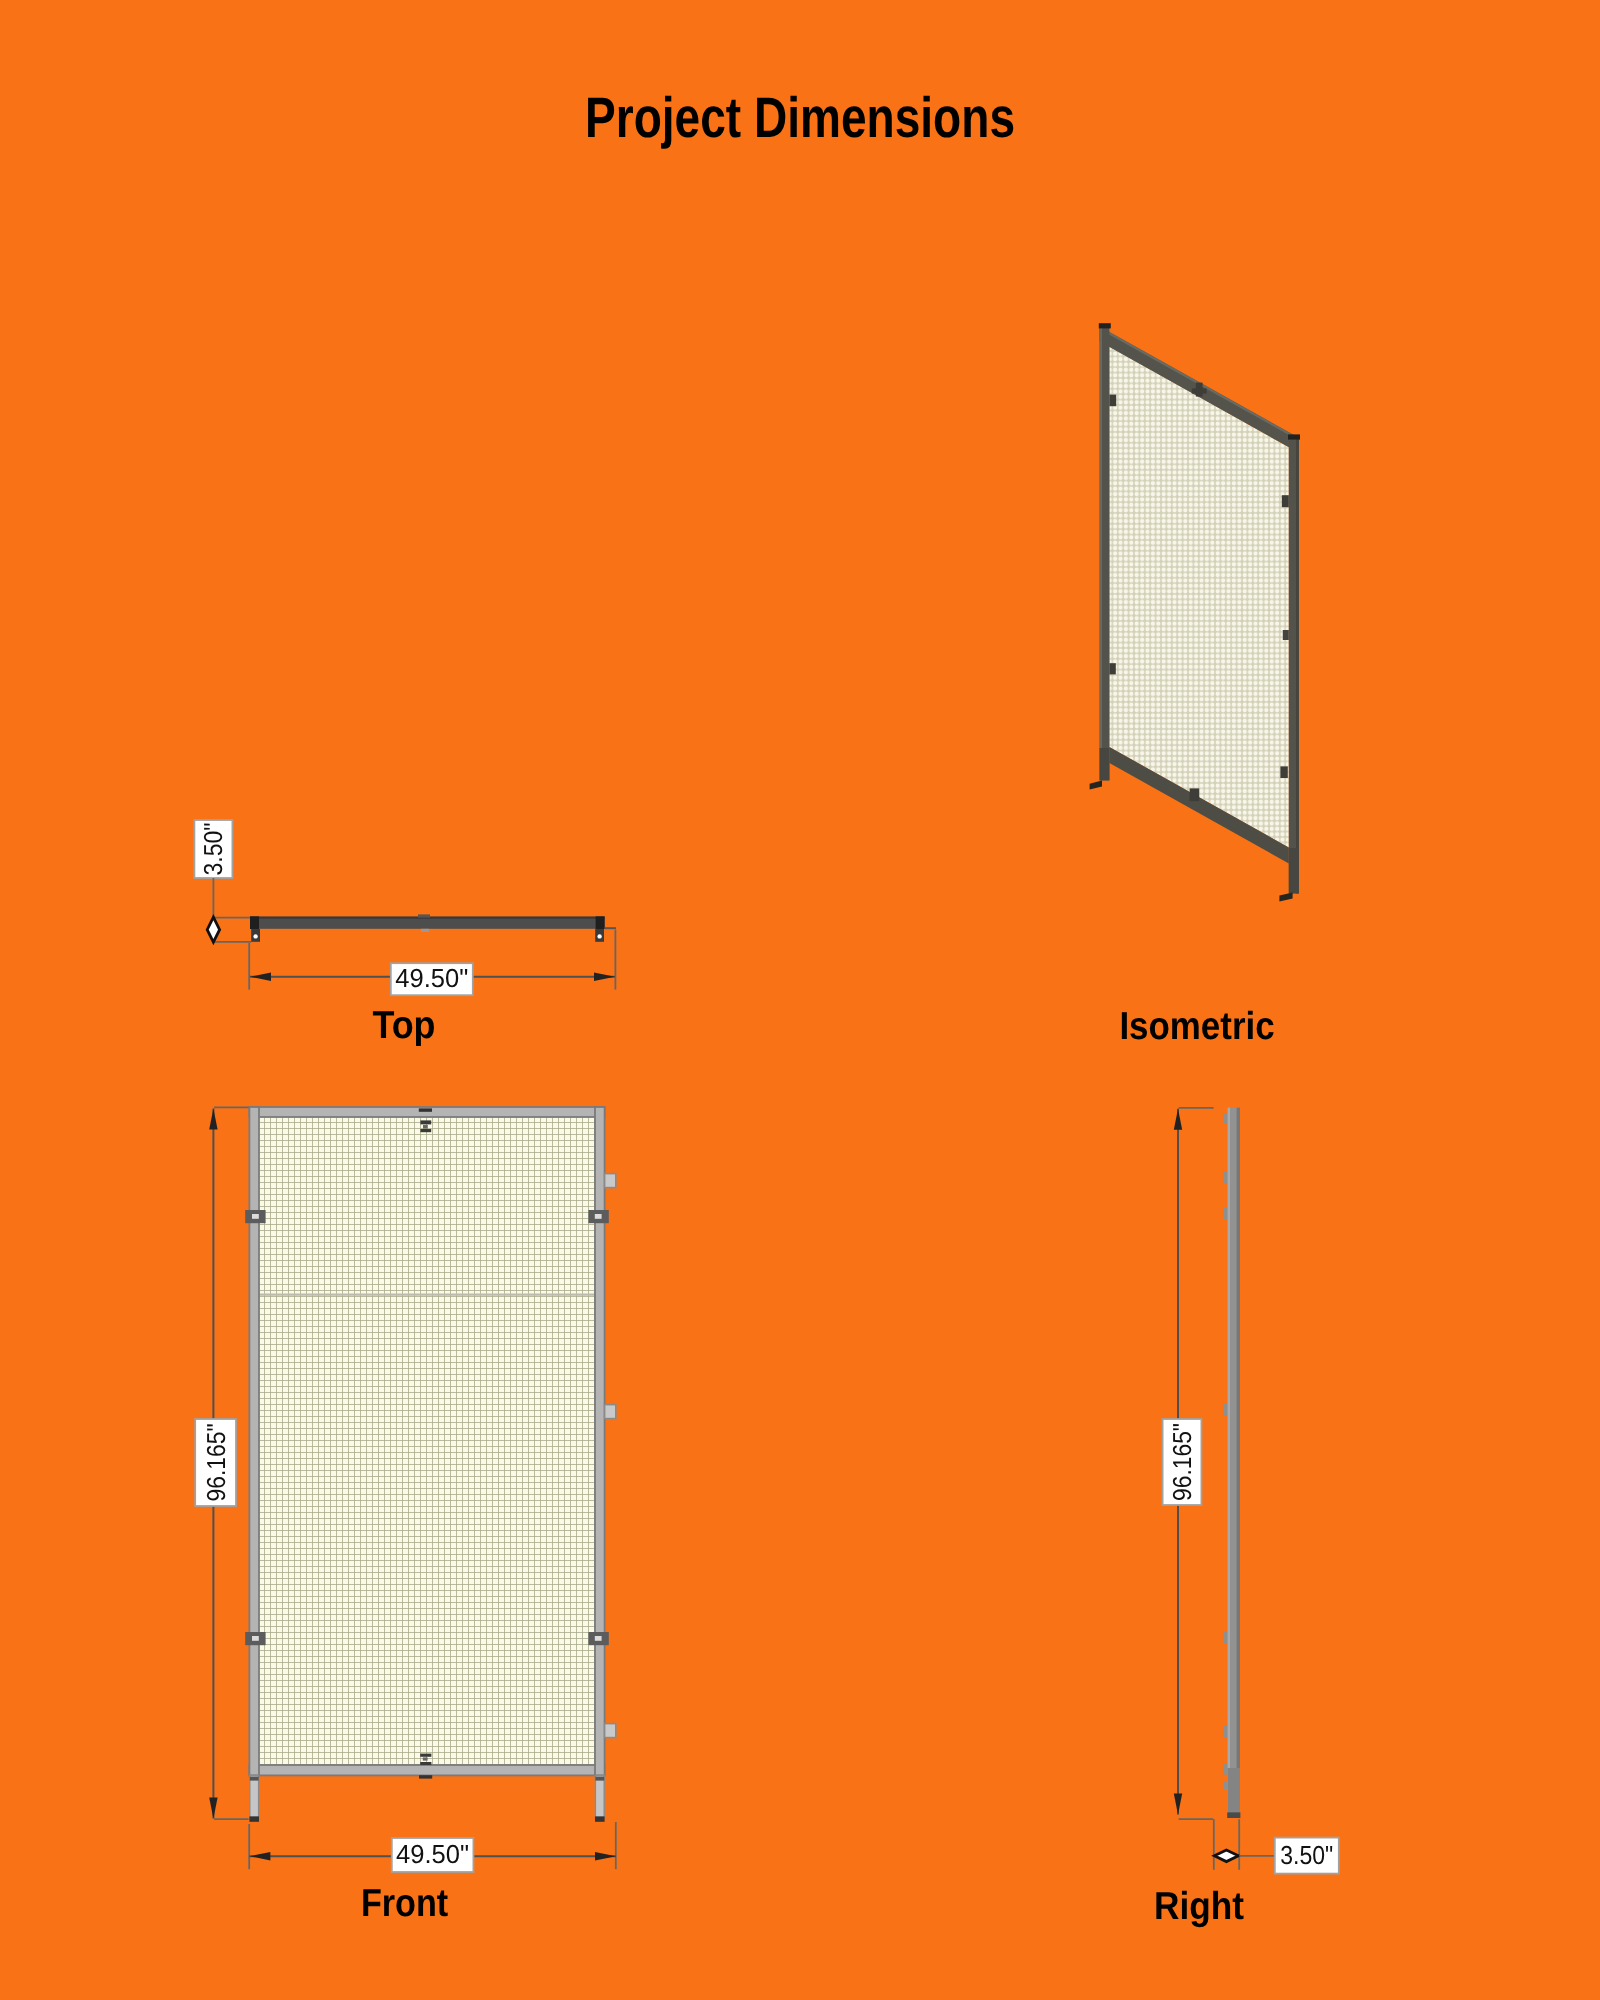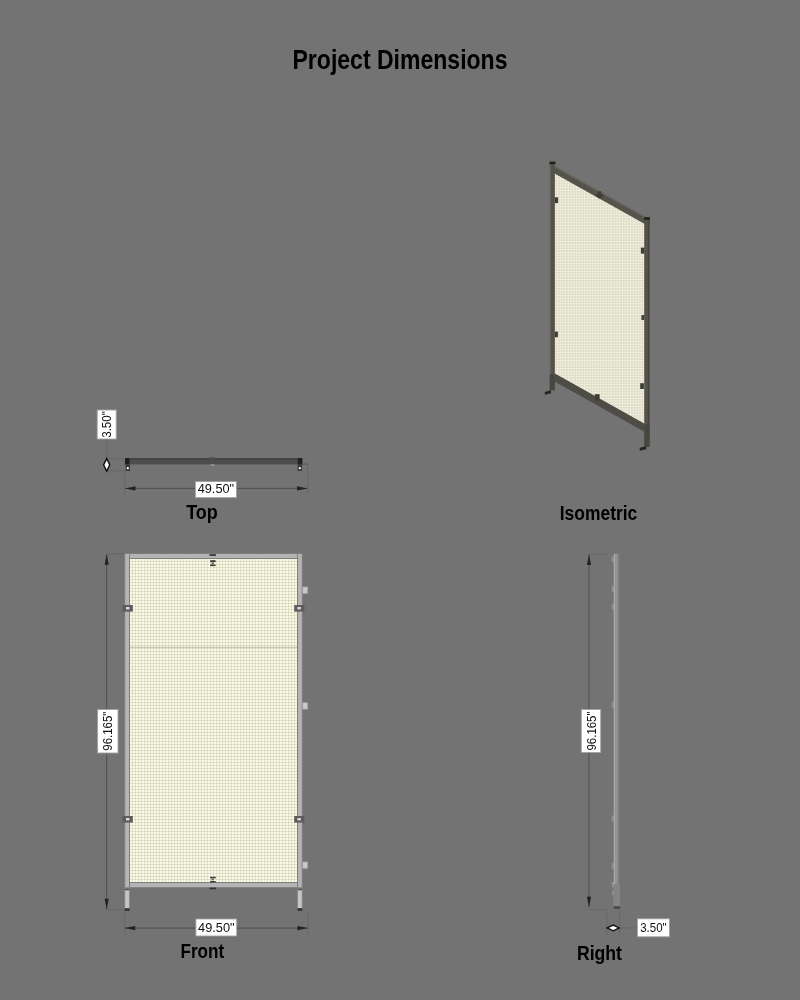--- a/index.html
+++ b/index.html
@@ -1,16 +1,16 @@
 <!DOCTYPE html>
 <html><head>
 <meta charset="utf-8">
 <style>
   html,body{margin:0;padding:0;background:#ffffff;}
-  #page{position:relative;width:800px;height:1000px;background:#737373;overflow:hidden;}
+  #page{position:relative;width:800px;height:1000px;background:#f97316;overflow:hidden;}
   svg{position:absolute;top:0;left:0;}
   text{font-family:"Liberation Sans",sans-serif;}
 </style>
 </head>
 <body>
 <div id="page">
 <svg width="800" height="1000" viewBox="0 0 800 1000">
 <defs>
   <pattern id="meshF" width="3" height="3" patternUnits="userSpaceOnUse">
     <rect width="3" height="3" fill="#fafae6"></rect>

